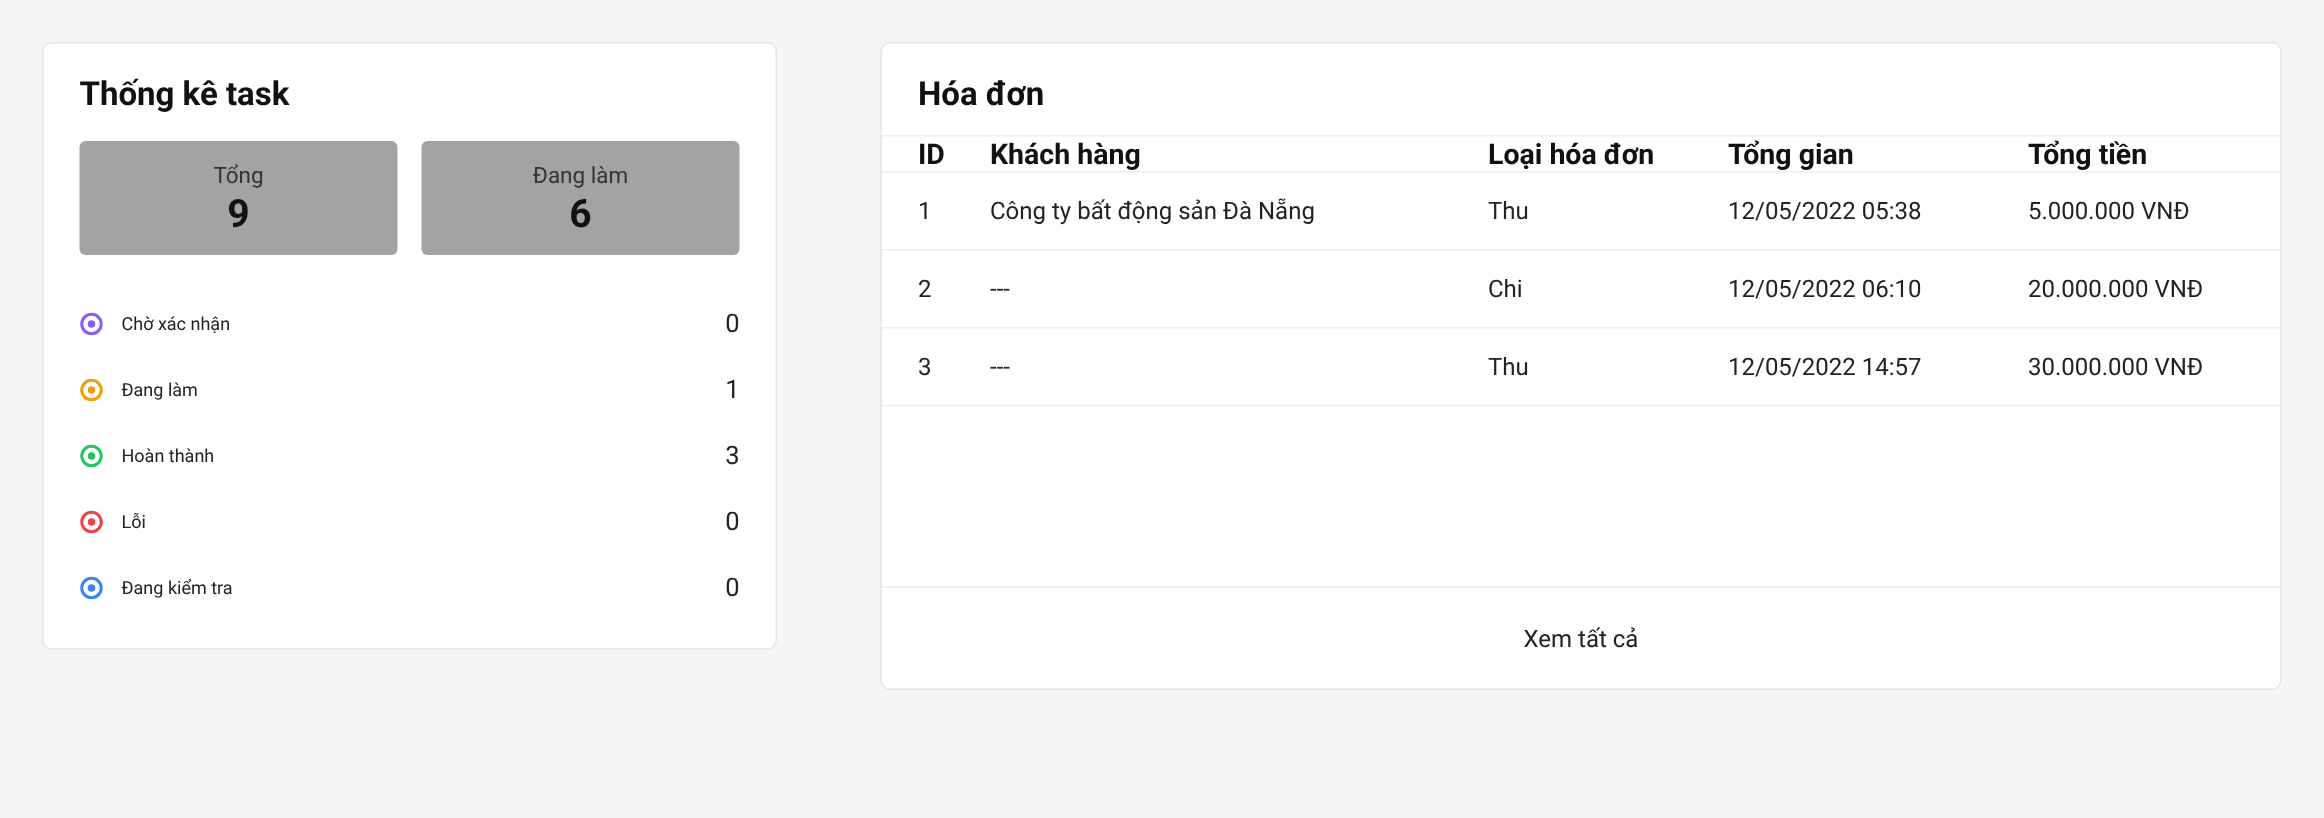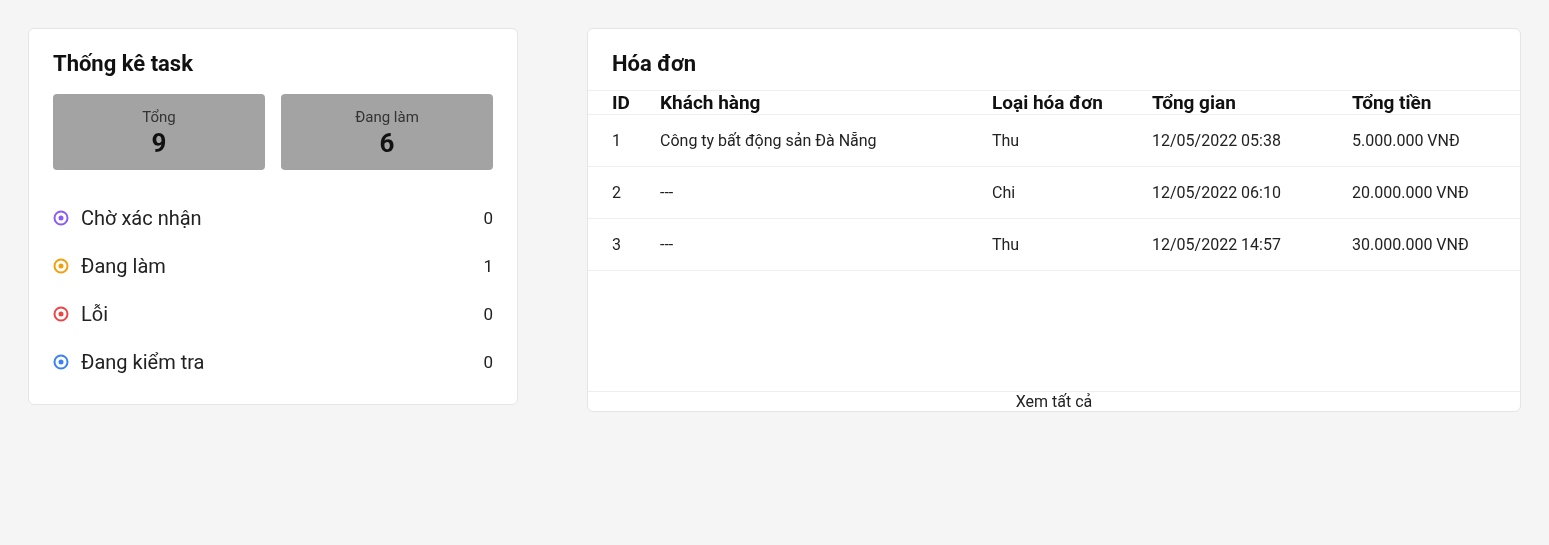--- a/index.html
+++ b/index.html
@@ -80,21 +80,21 @@
     display: flex;
     align-items: center;
     gap: 12px;
   }
   .status-icon {
     width: 16px;
     height: 16px;
     flex-shrink: 0;
   }
   .status-label {
-    font-size: 20px;
+    font-size: 12px;
     color: #222;
   }
   .status-count {
     font-size: 17px;
     color: #222;
   }
   table.invoice-table {
     width: 100%;
     border-collapse: collapse;
   }
@@ -121,21 +121,21 @@
     padding: 16px 12px;
     border-bottom: 1px solid #eee;
   }
   .invoice-body-spacer {
     flex: 1;
     min-height: 120px;
   }
   .view-all {
     border-top: 1px solid #eee;
     text-align: center;
-    padding: 0 0;
+    padding: 24px 0;
     font-size: 16px;
     color: #222;
     cursor: pointer;
   }
 </style>
 </head>
 <body>
 
 <div class="layout">
 
@@ -166,20 +166,30 @@
       </div>
       <div class="status-row">
         <div class="status-left">
           <svg class="status-icon" viewBox="0 0 16 16">
               <circle cx="8" cy="8" r="6.5" fill="none" stroke-width="2" stroke="#f59e0b"></circle>
               <circle cx="8" cy="8" r="2.5" fill="#f59e0b"></circle>
             </svg>
           <span class="status-label">Đang làm</span>
         </div>
         <span class="status-count">1</span>
+      </div>
+      <div class="status-row">
+        <div class="status-left">
+          <svg class="status-icon" viewBox="0 0 16 16">
+              <circle cx="8" cy="8" r="6.5" fill="none" stroke-width="2" stroke="#22c55e"></circle>
+              <circle cx="8" cy="8" r="2.5" fill="#22c55e"></circle>
+            </svg>
+          <span class="status-label">Hoàn thành</span>
+        </div>
+        <span class="status-count">3</span>
       </div>
       <div class="status-row">
         <div class="status-left">
           <svg class="status-icon" viewBox="0 0 16 16">
               <circle cx="8" cy="8" r="6.5" fill="none" stroke-width="2" stroke="#ef4444"></circle>
               <circle cx="8" cy="8" r="2.5" fill="#ef4444"></circle>
             </svg>
           <span class="status-label">Lỗi</span>
         </div>
         <span class="status-count">0</span>

